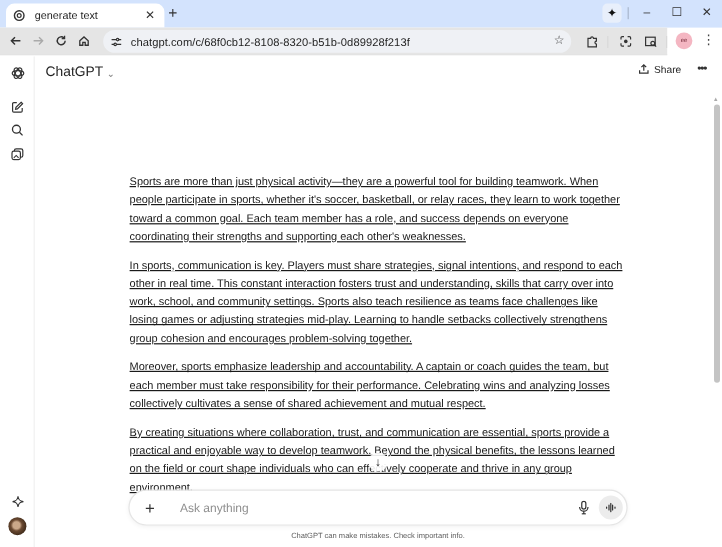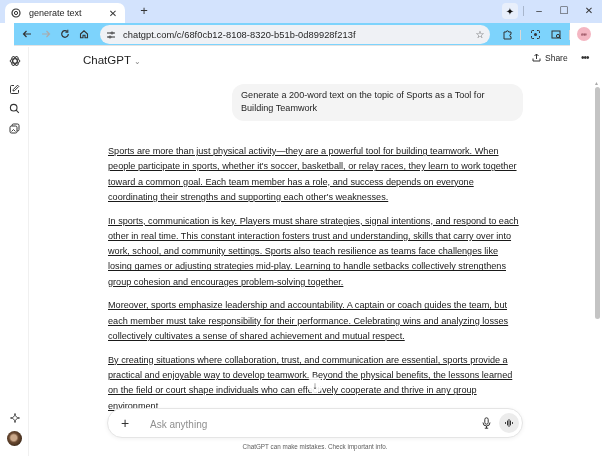--- a/index.html
+++ b/index.html
@@ -1,47 +1,47 @@
 <!DOCTYPE html>
 <html><head>
 <meta charset="utf-8">
 <style>
   * { box-sizing: border-box; margin: 0; padding: 0; }
   html, body { width: 602px; height: 456px; overflow: hidden; background: #ffffff; }
   body { font-family: "Liberation Sans", "DejaVu Sans", sans-serif; color: #0d0d0d; position: relative; }
 
   
   .tabstrip { position: absolute; left: 0; top: 0; width: 602px; height: 23px; background: #d3e3fd; }
-  .tab { position: absolute; left: 5px; top: 3px; width: 120px; height: 20px; background: #ffffff; border-radius: 7px 7px 0 0; display: flex; align-items: center; padding: 0 6px; }
+  .tab { position: absolute; left: 5px; top: 3px; width: 132px; height: 20px; background: #ffffff; border-radius: 7px 7px 0 0; display: flex; align-items: center; padding: 0 6px; }
   .tab-favicon { width: 10px; height: 10px; margin-right: 8px; display: inline-flex; }
   .tab-title { font-size: 9px; color: #1f1f1f; flex: 1; white-space: nowrap; }
   .tab-close { font-size: 10px; color: #333; width: 12px; text-align: center; cursor: pointer; }
   .new-tab { position: absolute; left: 137px; top: 4px; width: 14px; height: 14px; font-size: 13px; line-height: 14px; text-align: center; color: #333; }
   .ext-btn { position: absolute; left: 502px; top: 3px; width: 16px; height: 16px; border-radius: 4px; background: #e8effb; display: flex; align-items: center; justify-content: center; font-size: 10px; color: #111; }
   .win-sep { position: absolute; left: 523px; top: 6px; width: 1px; height: 10px; background: #a8b6cc; }
   .win-ctrl { position: absolute; top: 3px; width: 18px; height: 16px; font-size: 10px; color: #333; text-align: center; line-height: 16px; }
 
-  .toolbar { position: absolute; left: 14px; top: 23px; width: 556px; height: 23px; background: #7dd3fc; border-bottom: 1px solid #e3e3e3; }
+  .toolbar { position: absolute; left: 0; top: 23px; width: 556px; height: 23px; background: #e5e5e5; border-bottom: 1px solid #e3e3e3; }
   .nav-btn { position: absolute; top: 4px; width: 14px; height: 14px; display: flex; align-items: center; justify-content: center; }
   .omnibox { position: absolute; left: 86px; top: 2px; width: 390px; height: 19px; background: #eff1f5; border-radius: 10px; display: flex; align-items: center; padding-left: 6px; }
   .omni-tune { width: 10px; height: 10px; margin-right: 7px; display: inline-flex; }
   .omni-url { font-size: 9.3px; color: #1f1f1f; letter-spacing: 0.05px; flex: 1; white-space: nowrap; }
   .omni-star { width: 12px; margin-right: 4px; font-size: 10px; color: #444; text-align: center; }
   .tb-icon { position: absolute; top: 4px; width: 14px; height: 14px; display: flex; align-items: center; justify-content: center; }
   .tb-sep { position: absolute; top: 7px; width: 1px; height: 10px; background: #d9d9d9; }
   .profile { position: absolute; left: 563px; top: 4px; width: 14px; height: 14px; border-radius: 50%; background: #f4b6c2; display: flex; align-items: center; justify-content: center; font-size: 5px; color: #6b2030; }
   .kebab { position: absolute; left: 585px; top: 4px; width: 10px; height: 14px; font-size: 11px; color: #444; text-align: center; line-height: 14px; }
 
   
   .app { position: absolute; left: 0; top: 47px; width: 602px; height: 409px; }
   .sidebar { position: absolute; left: 0; top: 0; width: 29px; height: 409px; background: #ffffff; border-right: 1px solid #f0f0f0; }
   .sb-icon { position: absolute; left: 8px; width: 13px; height: 13px; display: flex; align-items: center; justify-content: center; cursor: pointer; }
   .sb-avatar { position: absolute; left: 7px; top: 384px; width: 15px; height: 15px; border-radius: 50%; background: radial-gradient(circle at 45% 45%, #caa88a 0 25%, #6b4a32 40%, #3b2818 75%); }
 
-  .header-model { position: absolute; left: 38px; top: 7px; display: flex; align-items: flex-end; cursor: pointer; margin-left: 45px; }
+  .header-model { position: absolute; left: 38px; top: 7px; display: flex; align-items: flex-end; cursor: pointer; }
   .model-name { font-size: 11.5px; color: #1f1f1f; }
   .model-chevron { margin-left: 3px; font-size: 8px; color: #888; }
   .share-btn { position: absolute; left: 532px; top: 6px; display: flex; align-items: flex-start; font-size: 8.5px; color: #1f1f1f; cursor: pointer; }
   .share-btn svg { margin-right: 4px; }
   .more-btn { position: absolute; left: 581px; top: 5px; font-size: 10px; color: #333; letter-spacing: -1px; cursor: pointer; }
 
   .user-bubble { position: absolute; left: 232px; top: 37px; width: 291px; height: 37px; background: #f4f4f4; border-radius: 12px; padding: 5px 10px 0 9px; font-size: 9.1px; line-height: 13px; color: #1f1f1f; }
 
   .answer { position: absolute; left: 108px; top: 97px; width: 412px; font-size: 9.15px; line-height: 15.3px; color: #1a1a1a; text-decoration: underline; }
   .answer p { margin-bottom: 8.4px; }
@@ -184,21 +184,20 @@
   </div>
 
   <div class="share-btn">
     <svg width="9" height="9" viewBox="0 0 9 9">
         <path d="M4.5 6V1M2.5 3l2-2 2 2M1 5.5V8h7V5.5" fill="none" stroke="#333" stroke-width="1"></path>
       </svg>
     <span>Share</span>
   </div>
   <div class="more-btn">•••</div>
 
-  <div class="user-bubble">Generate a 200-word text on the topic of Sports as a Tool for Building Teamwork</div>
 
   <div class="answer">
     <p>Sports are more than just physical activity—they are a powerful tool for building teamwork. When people participate in sports, whether it's soccer, basketball, or relay races, they learn to work together toward a common goal. Each team member has a role, and success depends on everyone coordinating their strengths and supporting each other's weaknesses.</p>
     <p>In sports, communication is key. Players must share strategies, signal intentions, and respond to each other in real time. This constant interaction fosters trust and understanding, skills that carry over into work, school, and community settings. Sports also teach resilience as teams face challenges like losing games or adjusting strategies mid-play. Learning to handle setbacks collectively strengthens group cohesion and encourages problem-solving together.</p>
     <p>Moreover, sports emphasize leadership and accountability. A captain or coach guides the team, but each member must take responsibility for their performance. Celebrating wins and analyzing losses collectively cultivates a sense of shared achievement and mutual respect.</p>
     <p>By creating situations where collaboration, trust, and communication are essential, sports provide a practical and enjoyable way to develop teamwork. Beyond the physical benefits, the lessons learned on the field or court shape individuals who can effectively cooperate and thrive in any group environment.</p>
   </div>
 
   <div class="scroll-down">↓</div>
 

